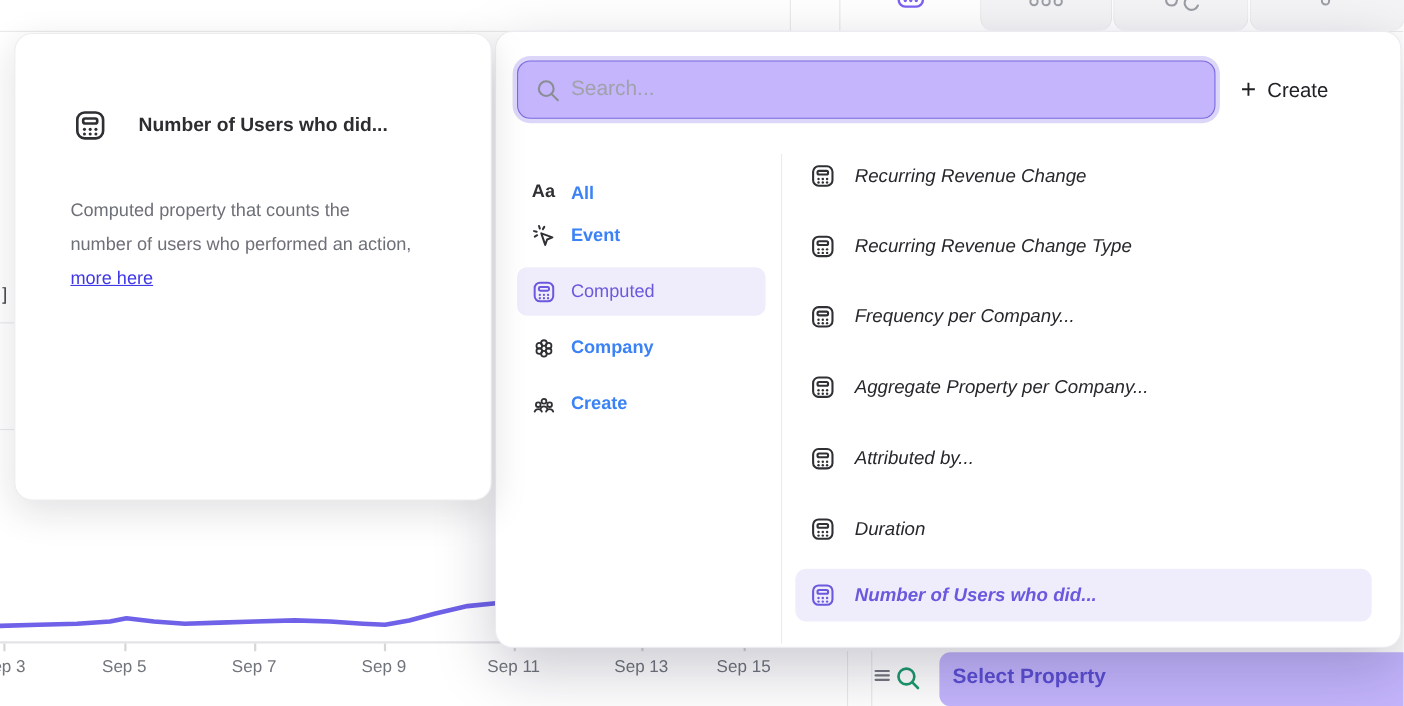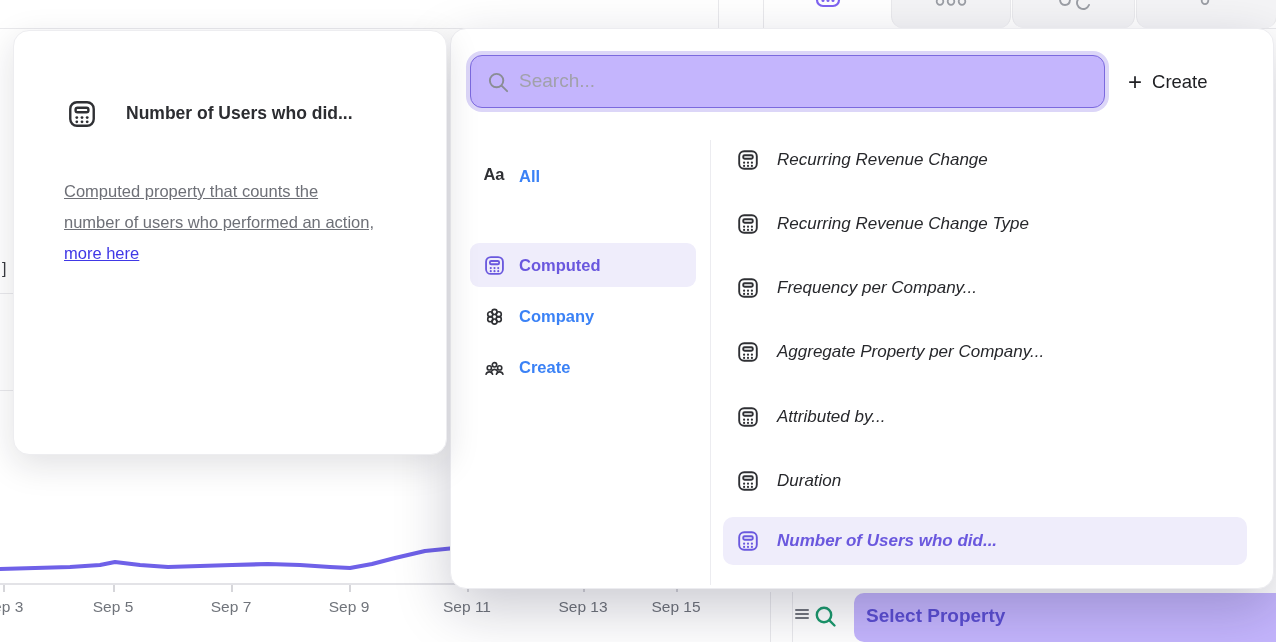--- a/index.html
+++ b/index.html
@@ -50,40 +50,40 @@
   #search-input::placeholder{color:var(--placeholder);}
   #create-btn{left:1128px;top:66px;height:32px;z-index:11;display:flex;align-items:center;gap:10px;cursor:pointer;}
   #create-btn .plus{font-size:24px;line-height:30px;color:#202125;font-weight:400;}
   #create-btn .lbl{font-size:18.5px;color:#202125;font-weight:500;}
 
   .cat-row{position:absolute;left:470px;width:226px;height:44px;border-radius:9px;z-index:11;
     display:flex;align-items:center;cursor:pointer;}
   .cat-row .ic{width:24px;height:24px;margin-left:12px;flex:0 0 24px;color:#2f3034;display:flex;align-items:center;justify-content:center;}
   .cat-row .lb{margin-left:13px;font-size:16.5px;font-weight:700;color:#3b82f6;}
   .cat-row.sel{background:var(--accent_bg);}
-  .cat-row.sel .lb{color:var(--accent);font-weight:700;}
+  .cat-row.sel .lb{color:var(--accent);font-weight:400;}
   .cat-row.sel .ic{color:var(--accent);}
   .aa{font-size:16.5px;font-weight:600;color:#2f3034;}
 
   #vdivider{left:710px;top:140px;width:1px;height:445px;background:#ececf0;z-index:11;}
 
   .res-row{position:absolute;left:723px;width:524px;height:48px;border-radius:10px;z-index:11;
     display:flex;align-items:center;cursor:pointer;font-style:italic;}
   .res-row .ic{width:24px;height:24px;margin-left:13px;flex:0 0 24px;color:#2f3034;}
   .res-row .lb{margin-left:17px;font-size:17px;font-weight:500;color:var(--dark);}
   .res-row.sel{background:var(--accent_bg);}
   .res-row.sel .lb{color:var(--accent);font-weight:600;}
   .res-row.sel .ic{color:var(--accent);}
 
   
   #card{left:13px;top:30px;width:434px;height:425px;background:#fff;border:1px solid #ededf0;
     border-radius:16px;box-shadow:0 10px 34px rgba(20,20,40,.13);z-index:30;}
   #card-icon{position:absolute;left:52px;top:67px;width:32px;height:32px;color:#2f3034;}
   #card-title{position:absolute;left:112px;top:72px;font-size:17.5px;font-weight:700;color:#2c2d31;}
-  #card-desc{position:absolute;left:50px;top:145px;width:370px;font-size:16.5px;line-height:31px;color:var(--gray);text-decoration:underline;}
+  #card-desc{position:absolute;left:50px;top:145px;width:370px;font-size:16.5px;line-height:31px;color:var(--gray);}
   #card-desc a{color:var(--link);text-decoration:underline;cursor:pointer;}
 </style>
 </head>
 <body>
 
 <div id="stage">
 
   <div id="topstrip" class="abs"></div>
   <div id="tabbar" class="abs">
     <div class="tab active" style="left:44px;width:128px;">
@@ -173,20 +173,29 @@
   <div id="create-btn" class="abs">
     <span class="plus">+</span>
     <span class="lbl">Create</span>
   </div>
 
   <div class="cat-row" style="top:142px;align-items:flex-end;">
     <span class="ic">
         <span class="aa">Aa</span>
       </span>
     <span class="lb">All</span>
+  </div>
+  <div class="cat-row" style="top:192px;">
+    <span class="ic">
+      <svg width="23" height="23" viewBox="0 0 24 24" fill="none" stroke="currentColor" stroke-width="1.9" stroke-linejoin="round" stroke-linecap="round">
+        <path d="M9.5 9.5 L20 13.4 L15 15.4 L13.2 20.5 Z"></path>
+        <path d="M7.3 2.6 L8.1 5 M2.6 7.4 L5.1 8.1 M12.3 3.4 L11 5.5 M3.3 12.6 L5.6 11.3"></path>
+      </svg>
+    </span>
+    <span class="lb">Event</span>
   </div>
   <div class="cat-row sel" style="top:243px;">
     <span class="ic">
       <svg width="23" height="23" viewBox="0 0 24 24" fill="none" stroke="currentColor" stroke-width="1.9">
         <rect x="3.2" y="3.2" width="17.6" height="17.6" rx="5"></rect>
         <rect x="7.2" y="7.3" width="9.6" height="3.4" rx="1.4"></rect>
         <g fill="currentColor" stroke="none">
           <circle cx="8.1" cy="14.7" r="1.1"></circle>
             <circle cx="12" cy="14.7" r="1.1"></circle>
             <circle cx="15.9" cy="14.7" r="1.1"></circle>

